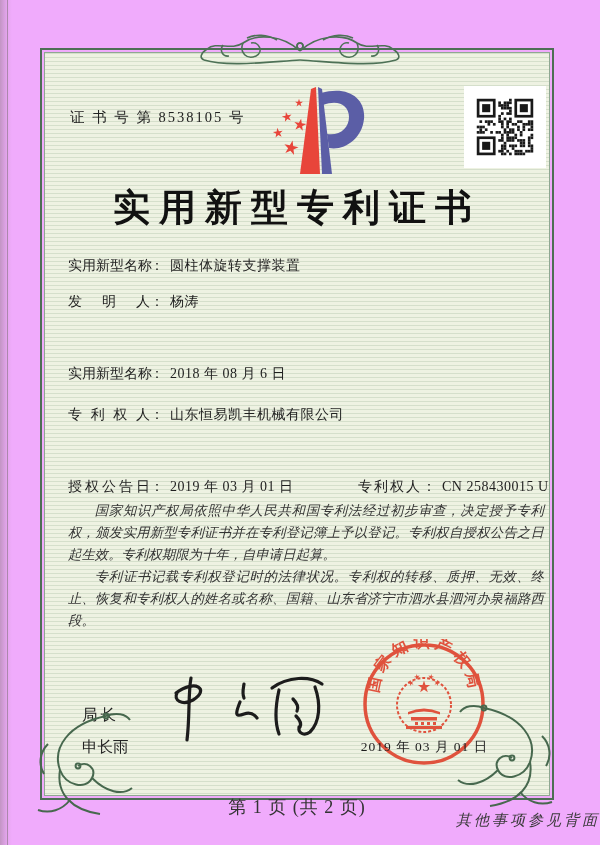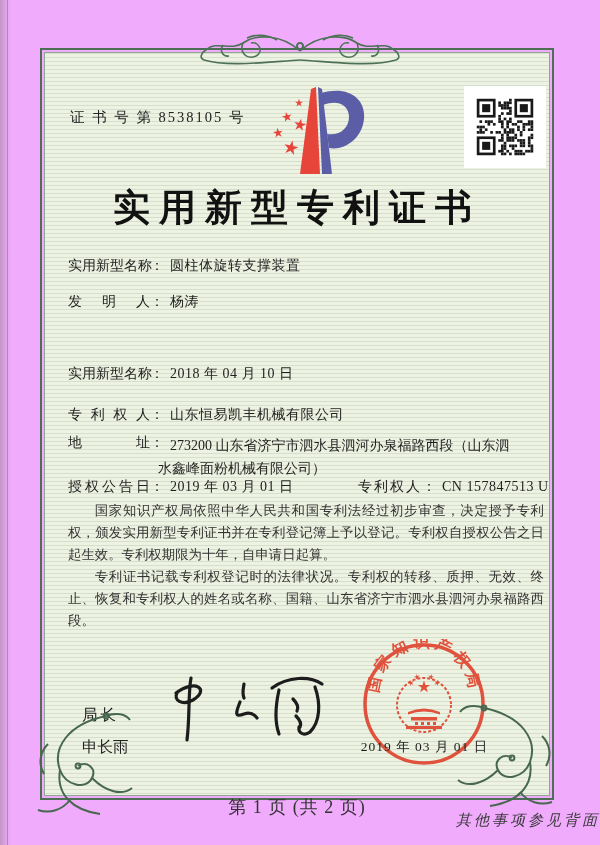--- a/index.html
+++ b/index.html
@@ -33,21 +33,21 @@
 
   .field{position:absolute;left:26px;font-size:14px;color:#1f1f1f;white-space:nowrap;}
   .flabel{display:inline-block;width:82px;text-align:justify;text-align-last:justify;vertical-align:top;}
   .fcolon{display:inline-block;margin-right:6px;}
   .fvalue{letter-spacing:.5px;}
   .addr-block{display:inline-block;vertical-align:top;white-space:normal;width:370px;line-height:23px;}
   .addr-l2{margin-left:-12px;}
   .grant-no{position:absolute;left:290px;top:0;}
 
   .paragraphs{position:absolute;left:26px;top:450px;width:476px;
-    font-size:13.4px;line-height:22px;text-align:justify;color:#333;}
+    font-size:13.4px;line-height:22px;text-align:justify;color:#333;font-style:italic;}
   .paragraphs p{margin:0;text-indent:2em;}
 
   .signer{position:absolute;left:40px;top:638px;font-size:15.5px;color:#222;line-height:32px;font-style:normal;margin-top:11px;}
   .signature-svg{position:absolute;left:118px;top:618px;z-index:3;}
 
   .seal-svg{position:absolute;left:317px;top:589px;z-index:3;mix-blend-mode:multiply;opacity:.93;}
   .seal-date{position:absolute;left:300px;top:688px;width:165px;text-align:center;
     font-size:13.5px;color:#1d1d1d;letter-spacing:1px;z-index:4;}
 
   .page-num{position:absolute;left:0;top:728px;width:100%;text-align:center;
@@ -229,32 +229,29 @@
 
       <div class="title">实用新型专利证书</div>
 
       <div class="field" style="top:243px">
         <span class="flabel">发明人</span><span class="fcolon">：</span><span class="fvalue">杨涛</span>
       </div>
       <div class="field" style="top:207px">
         <span class="flabel">实用新型名称</span><span class="fcolon">：</span><span class="fvalue">圆柱体旋转支撑装置</span>
       </div>
       <div class="field" style="top:315px">
-        <span class="flabel">实用新型名称</span><span class="fcolon">：</span><span class="fvalue">2018 年 04 月 10 日</span>
+        <span class="flabel">实用新型名称</span><span class="fcolon">：</span><span class="fvalue">2018 年 08 月 6 日</span>
       </div>
       <div class="field" style="top:356px">
         <span class="flabel">专利权人</span><span class="fcolon">：</span><span class="fvalue">山东恒易凯丰机械有限公司</span>
-      </div>
-      <div class="field" style="top:384px">
-        <span class="flabel">地址</span><span class="fcolon">：</span><span class="addr-block"><span>273200 山东省济宁市泗水县泗河办泉福路西段（山东泗</span><br><span class="addr-l2">水鑫峰面粉机械有限公司）</span></span>
       </div>
       <div class="field" style="top:428px;width:476px">
         <span class="flabel">授权公告日</span><span class="fcolon">：</span><span class="fvalue">2019 年 03 月 01 日</span>
         <span class="grant-no">
-          <span style="letter-spacing:2px">专利权人</span><span class="fcolon">：</span><span class="fvalue">CN 157847513 U</span>
+          <span style="letter-spacing:2px">专利权人</span><span class="fcolon">：</span><span class="fvalue">CN 258430015 U</span>
         </span>
       </div>
 
       <div class="paragraphs">
         <p>国家知识产权局依照中华人民共和国专利法经过初步审查，决定授予专利权，颁发实用新型专利证书并在专利登记簿上予以登记。专利权自授权公告之日起生效。专利权期限为十年，自申请日起算。</p>
         <p>专利证书记载专利权登记时的法律状况。专利权的转移、质押、无效、终止、恢复和专利权人的姓名或名称、国籍、山东省济宁市泗水县泗河办泉福路西段。</p>
       </div>
 
       <div class="signer">
         <div style="letter-spacing:3px">局长</div>

